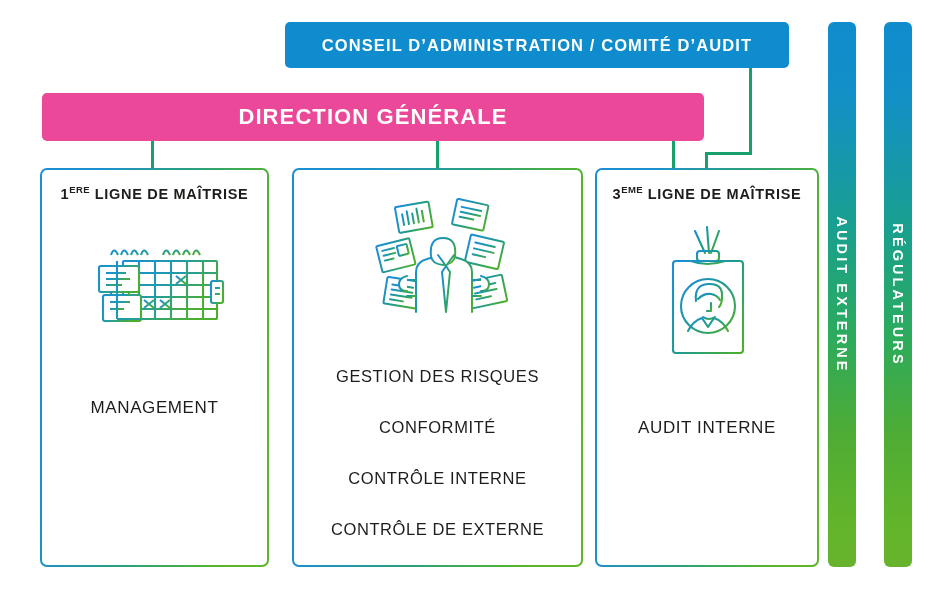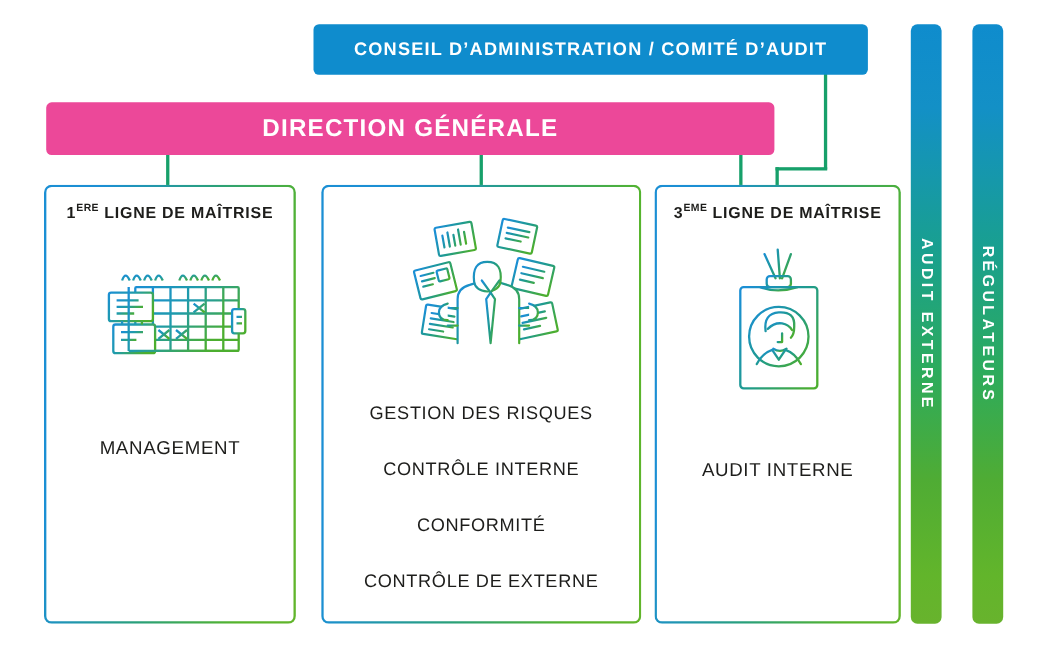--- a/index.html
+++ b/index.html
@@ -232,22 +232,22 @@
             <path d="M119 84 h9 M119 100 h9"></path>
 
             <path d="M54 80 q-8 2 -8 8 q0 7 8 7"></path>
             <path d="M128 80 q8 2 8 8 q0 7 -8 7"></path>
           </g>
         </svg>
       </div>
 
       <div class="card-body" id="body-2">
         <span class="body-line">GESTION DES RISQUES</span>
+        <span class="body-line">CONFORMITÉ</span>
         <span class="body-line">CONTRÔLE INTERNE</span>
-        <span class="body-line">CONFORMITÉ</span>
         <span class="body-line">CONTRÔLE DE EXTERNE</span>
         <span class="body-ellipsis">...</span>
       </div>
     </div>
   </div>
 
   <div class="card" id="card-3">
     <div class="card-inner">
       <div class="card-title">
         <span>3</span><sup>EME</sup><span> LIGNE DE MAÎTRISE</span>

